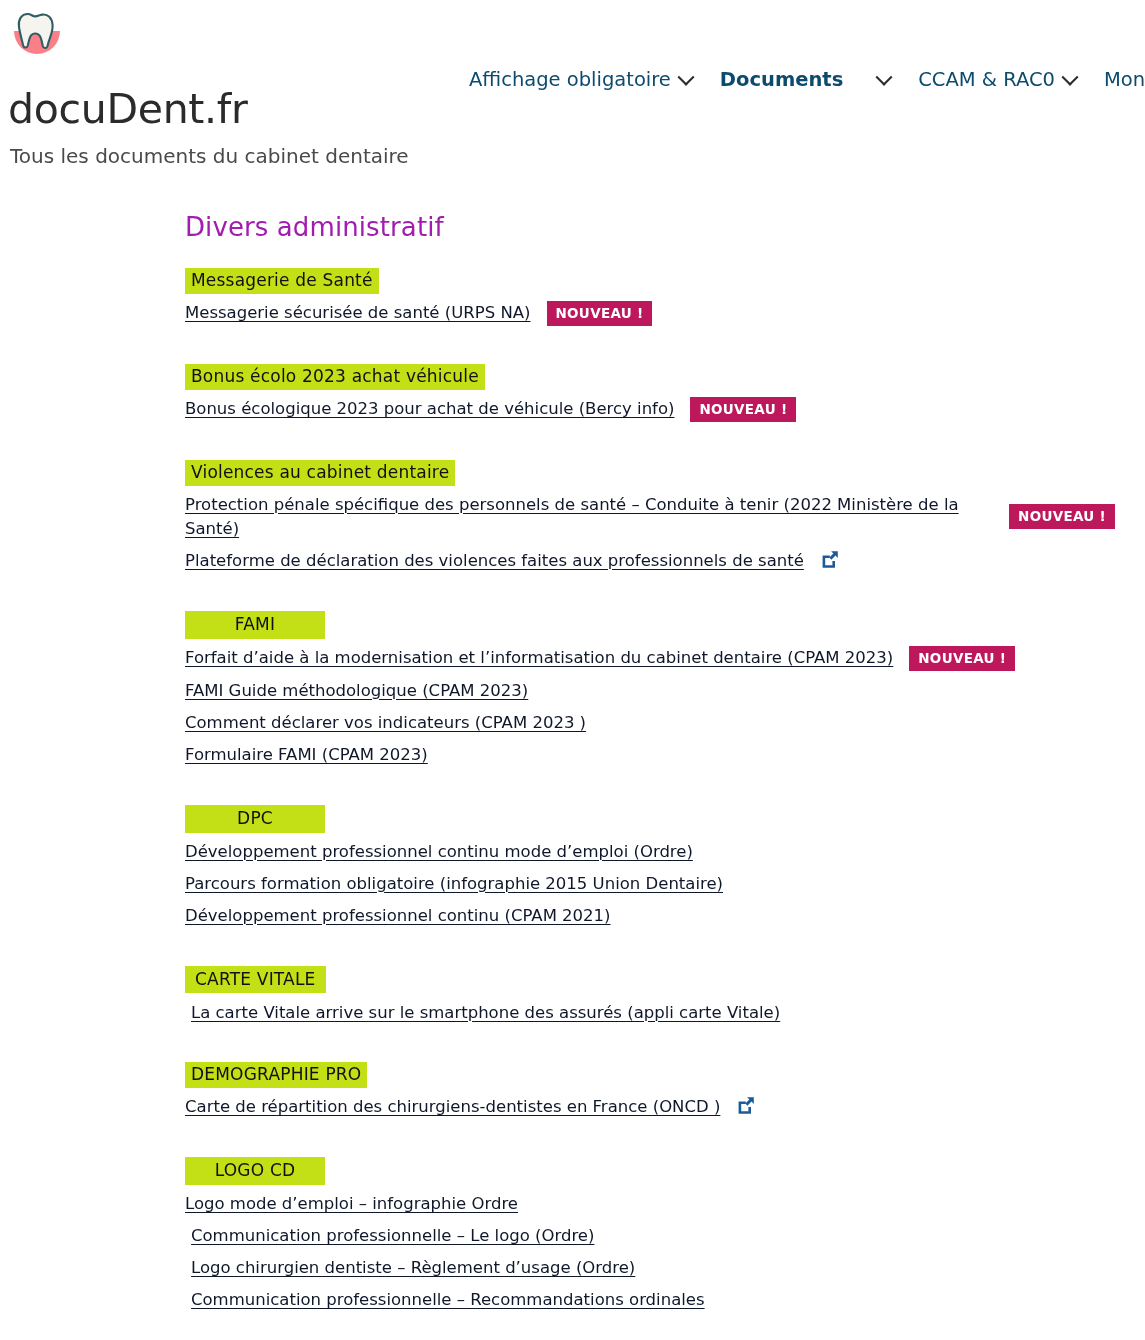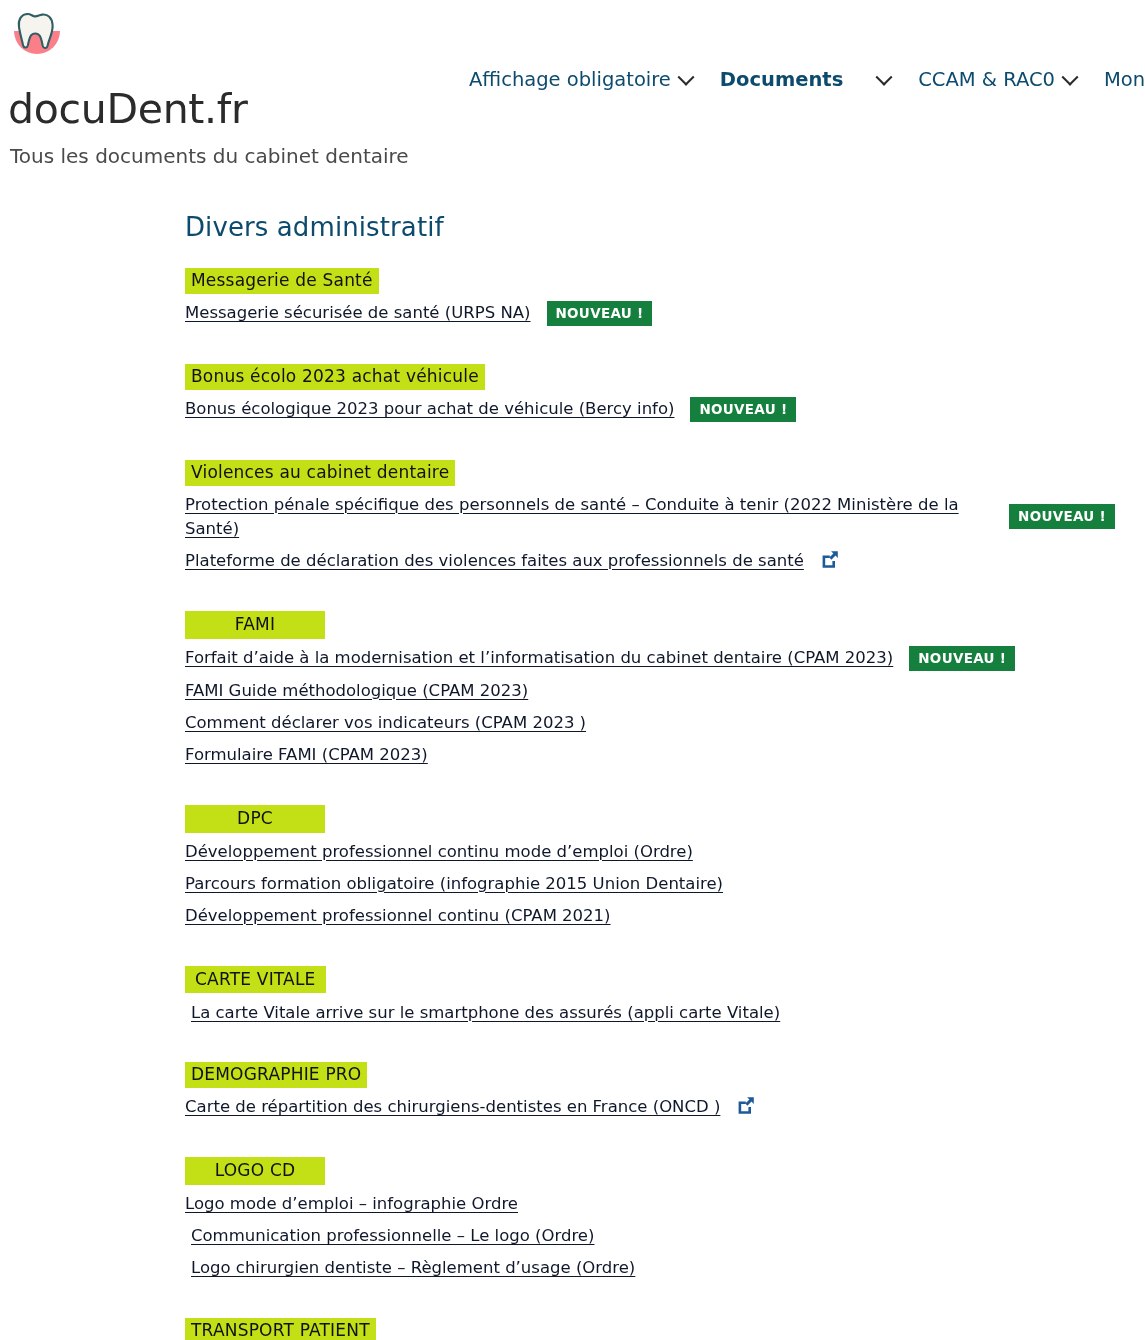--- a/index.html
+++ b/index.html
@@ -75,21 +75,21 @@
     transform: rotate(45deg) translate(-2px,-2px);
     flex: none;
   }
 
   
   .content {
     padding-left: 185px;
     padding-right: 30px;
   }
   .page-title {
-    color: #0c4a6e;
+    color: #a21caf;
     font-size: 26px;
     font-weight: 400;
     margin: 42px 0 0 0;
     font-family: "DejaVu Sans", sans-serif;
     letter-spacing: 0.1px;
   }
 
   .section { margin-top: 0; }
   .section-spacer-first { height: 26px; }
 
@@ -126,21 +126,21 @@
     text-underline-offset: 3px;
     text-decoration-thickness: 1px;
     font-family: "DejaVu Sans", sans-serif;
     cursor: pointer;
     line-height: 1.45;
   }
   .indent-1 { margin-left: 6px; }
 
   .badge-new {
     display: inline-block;
-    background: #15803d;
+    background: #be185d;
     color: #ffffff;
     font-weight: 700;
     font-size: 13.5px;
     letter-spacing: 0.3px;
     padding: 4px 9px 5px 9px;
     font-family: "DejaVu Sans", sans-serif;
     white-space: nowrap;
     margin-left: 6px;
   }
 
@@ -257,16 +257,19 @@
       <div class="section"><span class="tag pad-wide">LOGO CD</span><div class="links">
           <div class="link-row">
             <a class="doc-link">Logo mode d’emploi – infographie Ordre</a>
           </div>
           <div class="link-row">
             <a class="doc-link indent-1">Communication professionnelle – Le logo (Ordre)</a>
           </div>
           <div class="link-row">
             <a class="doc-link indent-1">Logo chirurgien dentiste – Règlement d’usage (Ordre)</a>
           </div>
+          <div class="link-row">
+            <a class="doc-link indent-1">Communication professionnelle – Recommandations ordinales</a>
+          </div>
         </div><div class="gap-lg"></div></div>
       <div class="section"><span class="tag">TRANSPORT PATIENT</span></div>
     </div>
 </main>
 
 </body></html>

